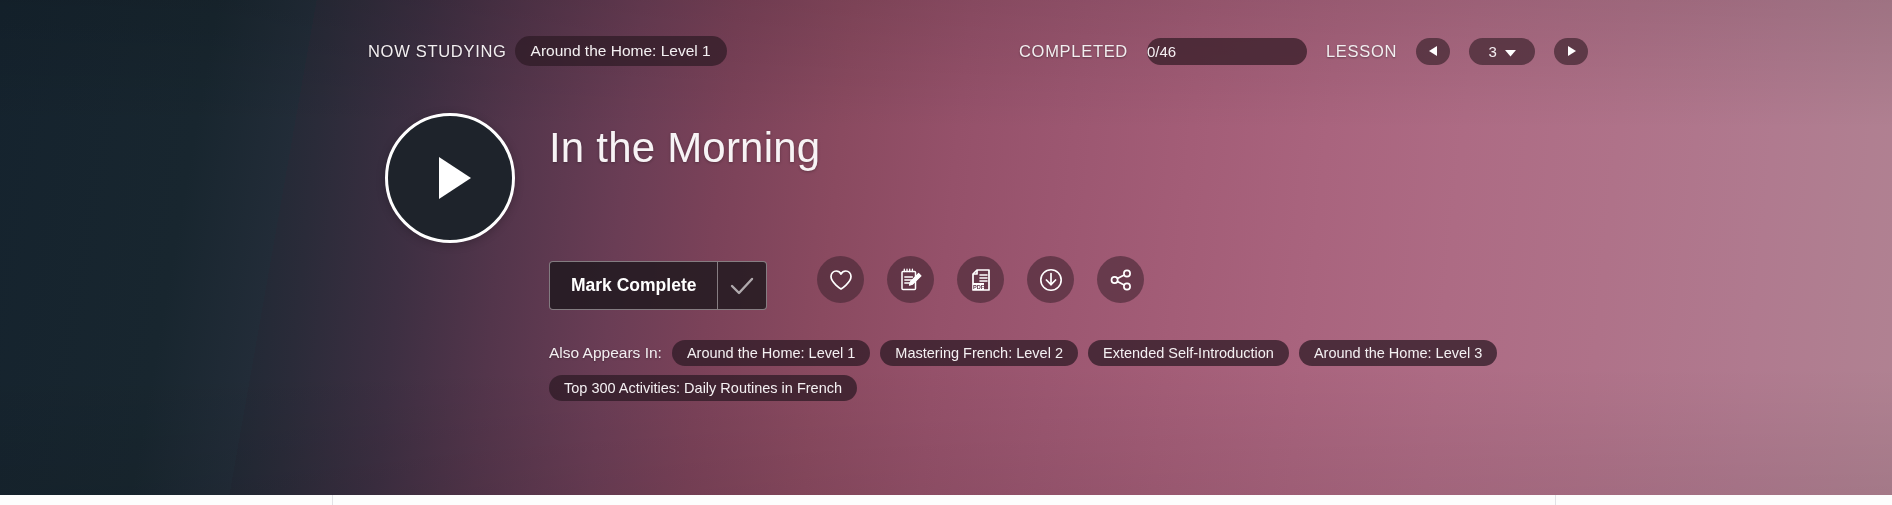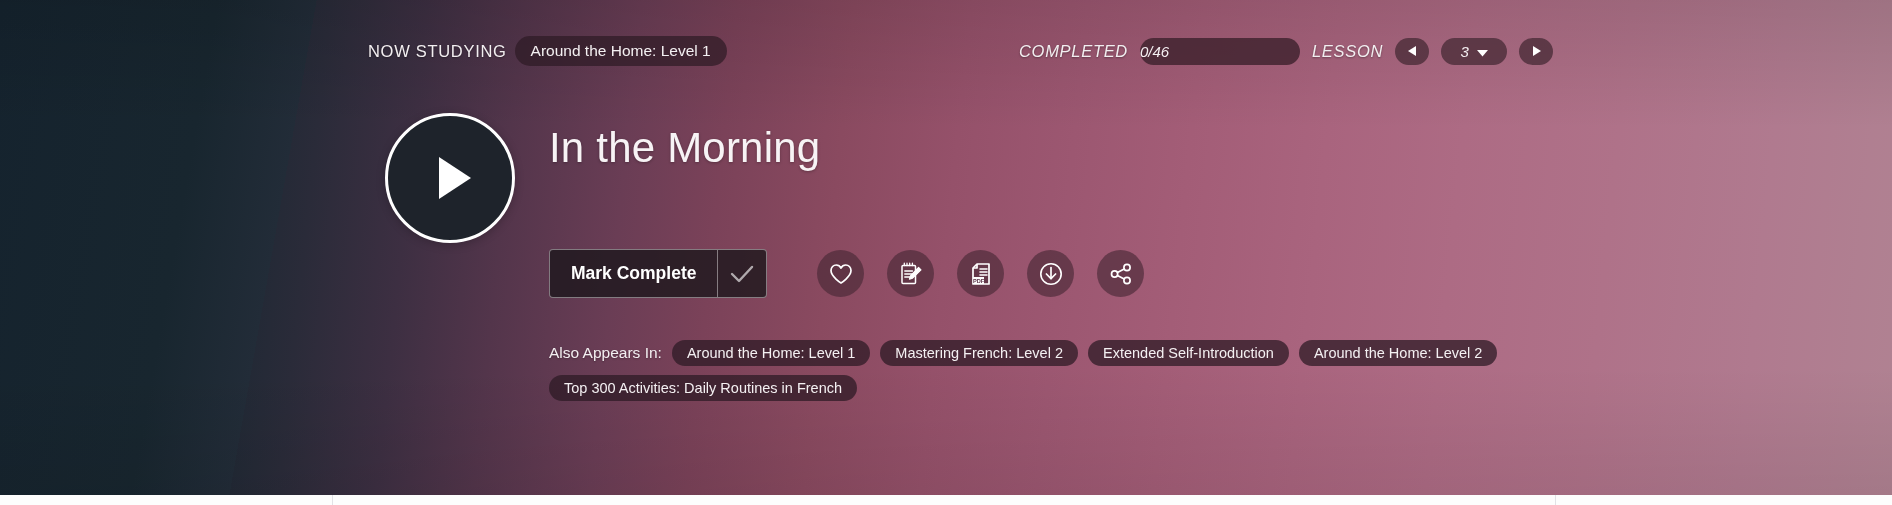--- a/index.html
+++ b/index.html
@@ -90,23 +90,22 @@
     align-items: center;
     gap: 8px;
     height: 34px;
   }
   .topbar-right {
     position: absolute;
     left: 1019px;
     top: 0;
     display: flex;
     align-items: center;
-    gap: 12px;
+    gap: 19px;
     height: 34px;
-    font-style: italic;
   }
   .caps-label {
     font-size: 16.5px;
     letter-spacing: 0.7px;
     color: #f2eef0;
     white-space: nowrap;
     text-shadow: 0 1px 2px rgba(0,0,0,0.35);
   }
   .pill-dark {
     background: rgba(44,26,36,0.70);
@@ -223,20 +222,21 @@
   }
   .mark-complete {
     display: flex;
     align-items: stretch;
     height: 47px;
     border: 1px solid rgba(255,255,255,0.42);
     border-radius: 4px;
     background: rgba(28,22,28,0.80);
     overflow: hidden;
     cursor: pointer;
+    margin-top: 12px;
   }
   .mark-complete .label {
     display: flex;
     align-items: center;
     padding: 0 21px;
     color: #ffffff;
     font-size: 17.5px;
     font-weight: bold;
     white-space: nowrap;
   }
@@ -441,21 +441,21 @@
             </div>
 
           </div>
         </div>
 
         <div class="also-wrap">
           <span class="also-label">Also Appears In:</span>
           <span class="tag">Around the Home: Level 1</span>
           <span class="tag">Mastering French: Level 2</span>
           <span class="tag">Extended Self-Introduction</span>
-          <span class="tag">Around the Home: Level 2</span>
+          <span class="tag">Around the Home: Level 3</span>
           <span class="tag">Top 300 Activities: Daily Routines in French</span>
         </div>
 
       </div>
     </div>
   </div>
 
   <div class="below">
     <span class="divider d1"></span>
     <span class="divider d2"></span>

